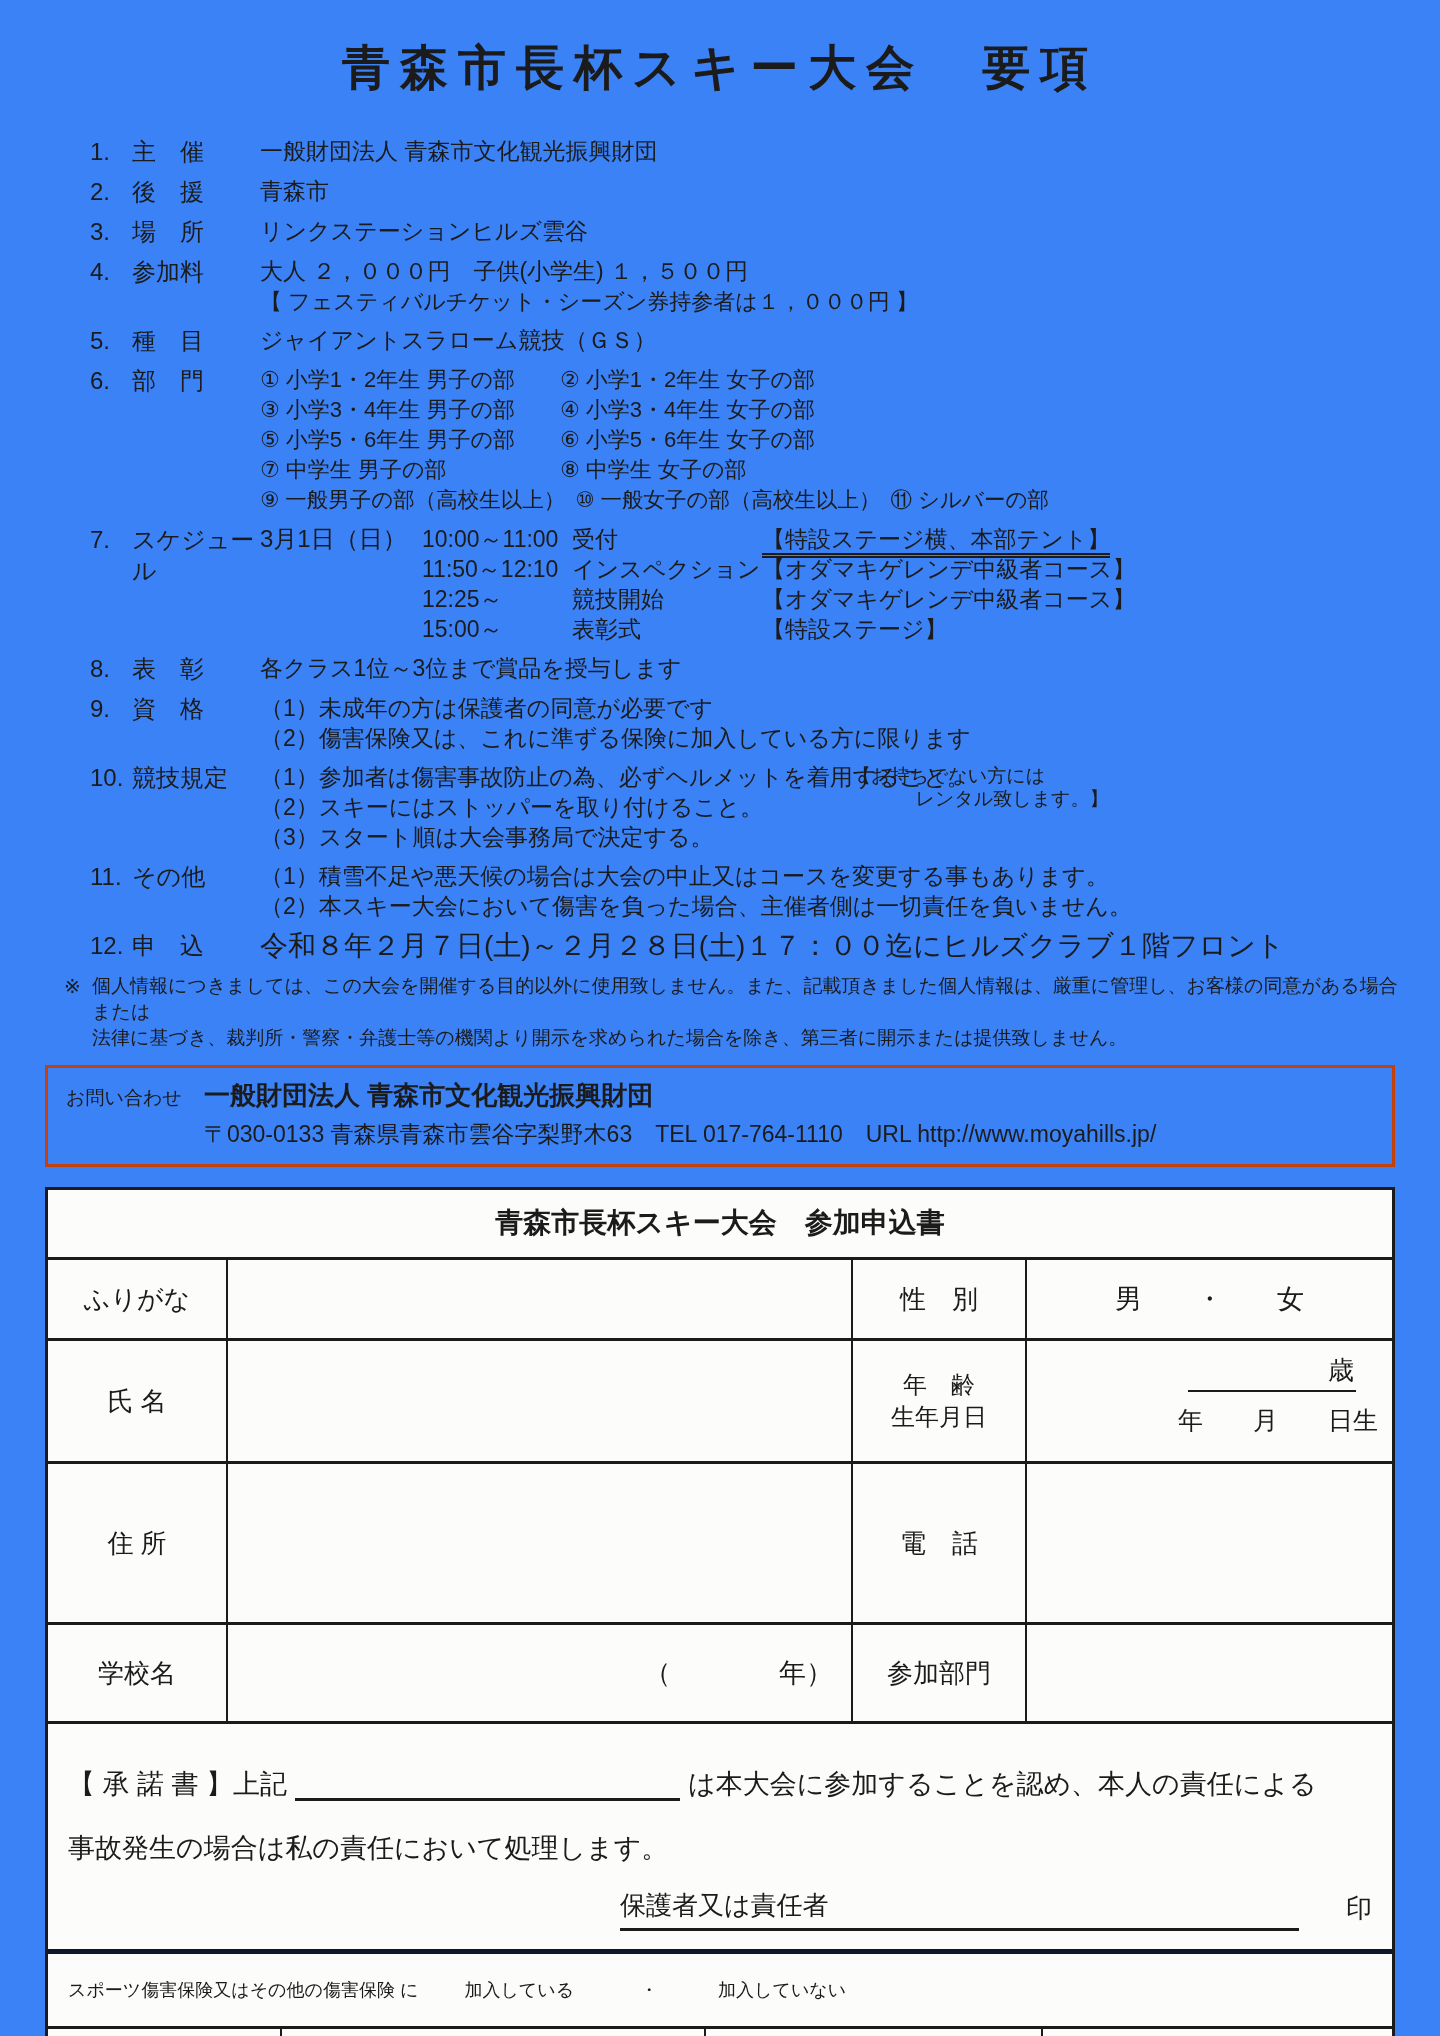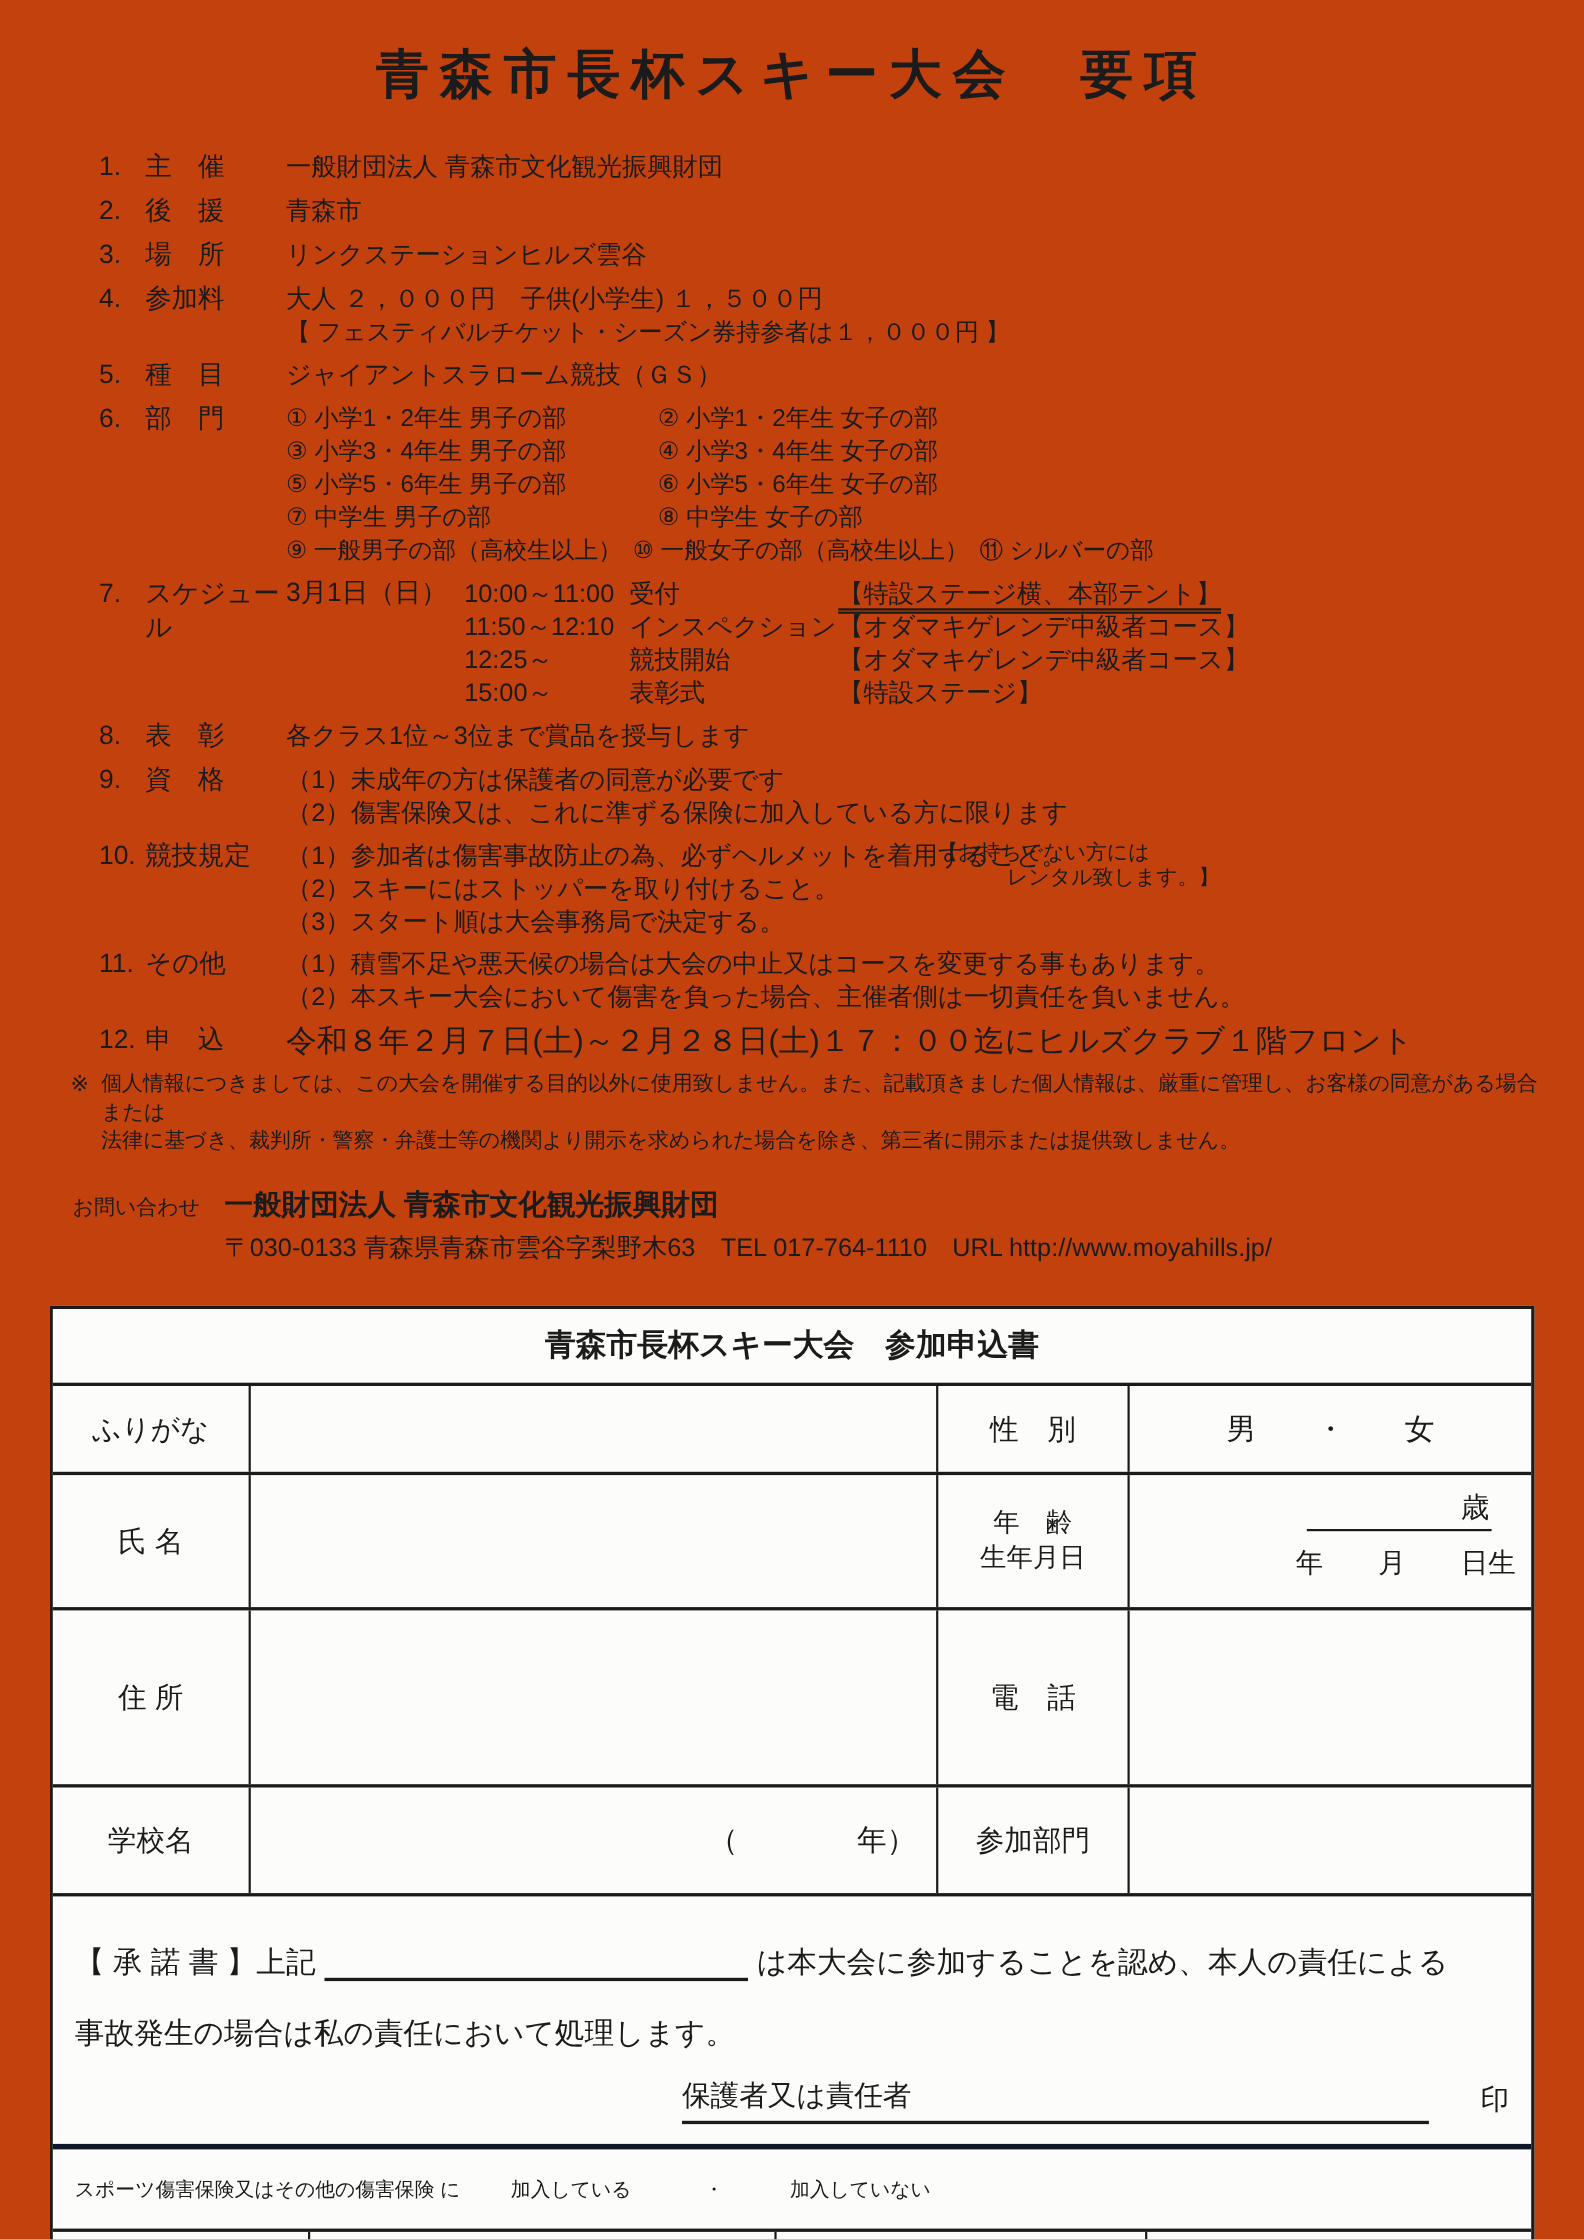--- a/index.html
+++ b/index.html
@@ -1,39 +1,39 @@
 <!DOCTYPE html>
 <html lang="ja"><head>
 <meta charset="utf-8">
 <style>
   html,body { margin:0; padding:0; background:#e8e8e8; }
   .page {
     position:relative;
     width:1440px; height:2036px;
     margin:0 auto;
-    background:#c2410c;
+    background:#3b82f6;
     color:#1b1b1b;
     font-family:"Liberation Sans","DejaVu Sans",sans-serif;
     box-sizing:border-box;
     padding-top:36px;
     overflow:hidden;
   }
   .doc-title {
     margin:0 0 36px 0;
     text-align:center;
     font-size:48px; font-weight:700; letter-spacing:10px;
   }
   
   .items { margin-left:90px; margin-right:36px; }
   .item { display:flex; margin-bottom:9px; font-size:23px; line-height:31px; }
   .ihead { flex:none; width:170px; display:flex; font-size:24px; }
   .ino { flex:none; width:42px; }
   .ibody { flex:1; }
   .fee-note { font-size:22px; line-height:29px; }
-  .div-row { display:flex; line-height:30px; font-size:22px;gap:38px; }
+  .div-row { display:flex; line-height:30px; font-size:22px; }
   .dc1 { flex:none; width:300px; }
   .div-row5 { gap:10px; font-size:21.5px; white-space:nowrap; }
   .sched-row { display:flex; line-height:30px; }
   .s-date { flex:none; width:162px; font-size:24px; }
   .s-time { flex:none; width:150px; }
   .s-event { flex:none; width:190px; }
   .s-venue {}
   .dbl-underline { border-bottom:5px double #1b1b1b; padding-bottom:1px; }
   .sub-line { line-height:30px; }
   .rules-body { position:relative; }

